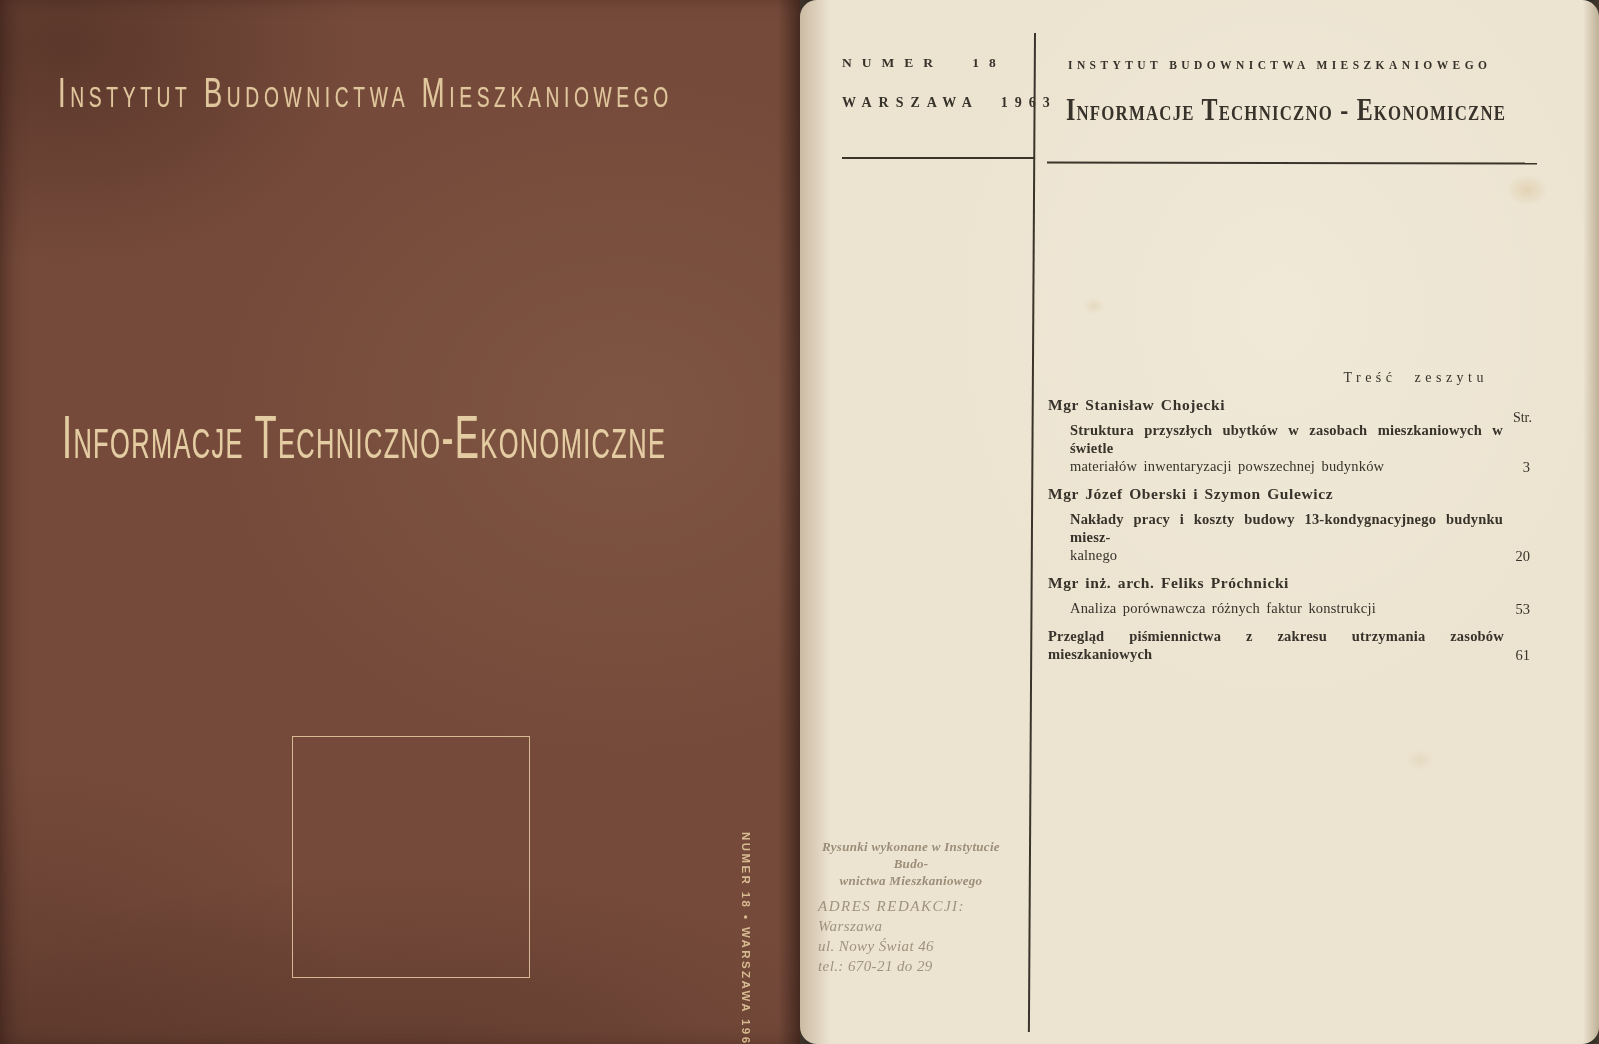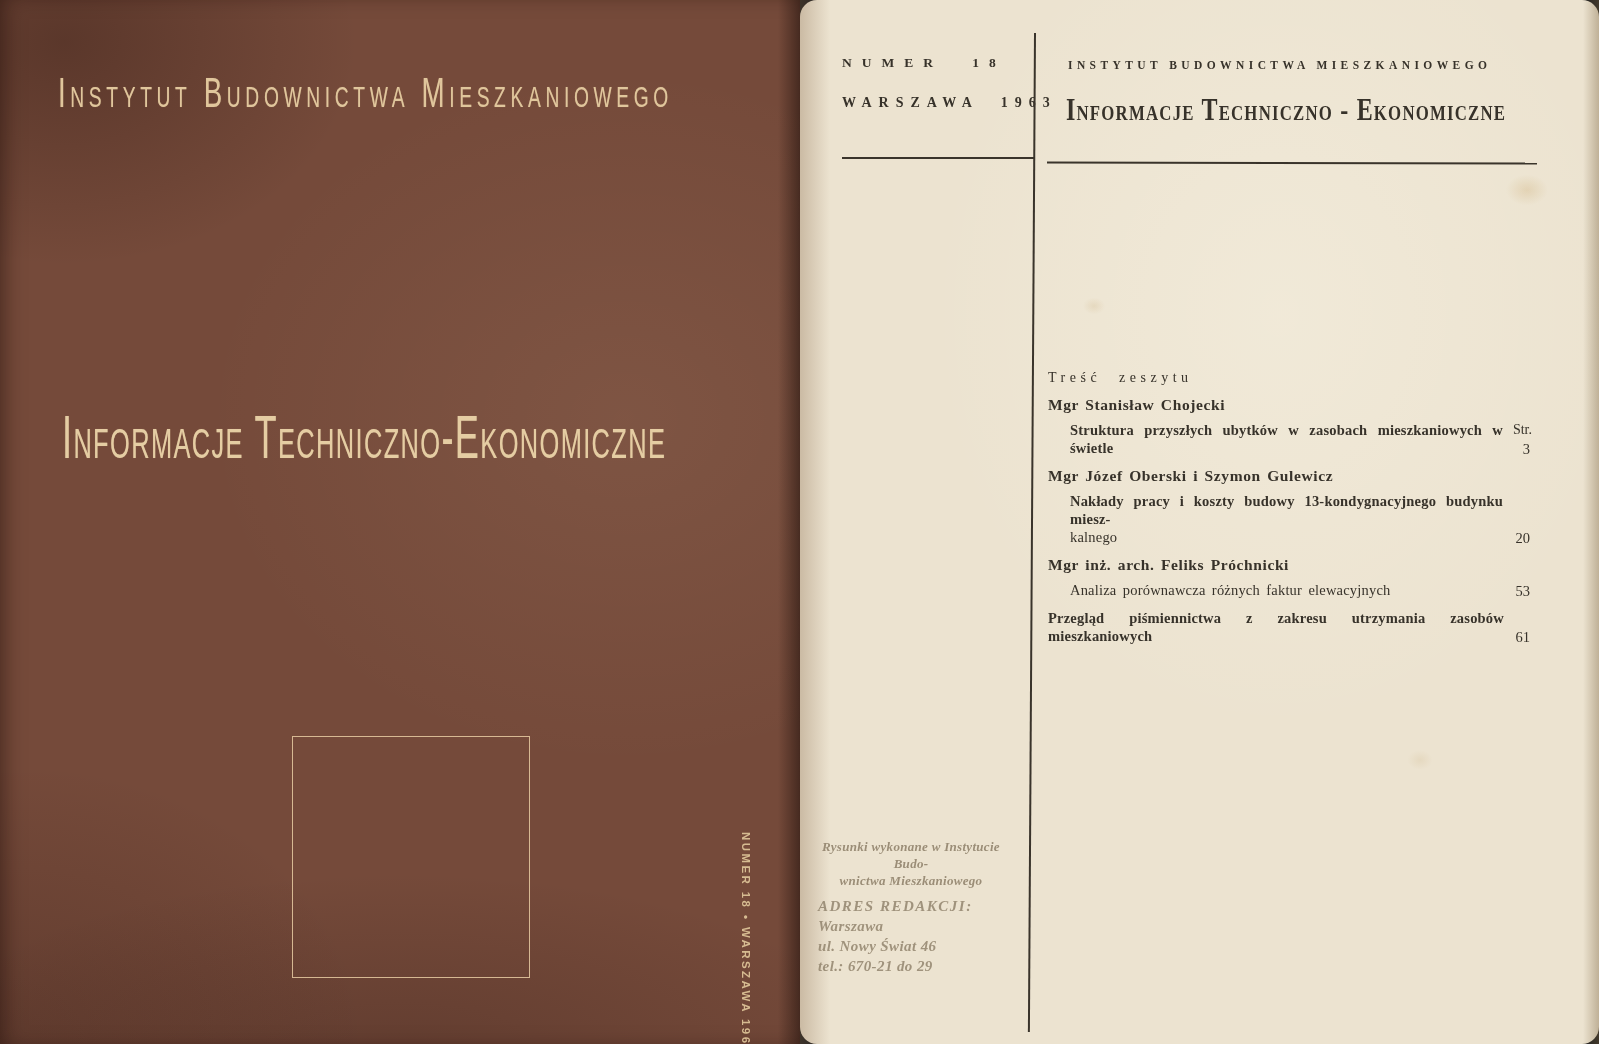--- a/index.html
+++ b/index.html
@@ -57,38 +57,38 @@
   .v-divider{position:absolute;left:234px;top:33px;width:1.6px;height:999px;background:var(--rule);
     transform:rotate(.35deg);transform-origin:top center;}
   .masthead-institute{position:absolute;left:268px;top:58px;white-space:nowrap;
     font-size:12.5px;font-weight:700;letter-spacing:4.8px;transform:scale(.92,1);transform-origin:left top;}
   .masthead-title{position:absolute;left:266px;top:92px;white-space:nowrap;
     font-variant:small-caps;font-weight:700;font-size:30px;letter-spacing:1.5px;
     transform:scale(.80,1.02);transform-origin:left top;}
   .rule-right{position:absolute;left:247px;top:162px;width:490px;height:1.6px;background:var(--rule);
     transform:rotate(.1deg);}
 
-  .toc-heading{position:absolute;left:248px;top:370px;width:440px;text-align:left;
+  .toc-heading{position:absolute;left:248px;top:370px;width:440px;text-align:right;
     font-size:14px;letter-spacing:4.5px;word-spacing:10px;}
-  .str-label{position:absolute;left:690px;top:410px;width:42px;text-align:right;font-size:14px;margin-top:12px;}
+  .str-label{position:absolute;left:690px;top:410px;width:42px;text-align:right;font-size:14px;}
   .toc-entries{position:absolute;left:248px;top:396px;width:482px;}
   .toc-entry{position:relative;margin-bottom:10px;}
   .toc-author{font-weight:700;font-size:15.5px;letter-spacing:.6px;line-height:17px;
     margin-bottom:8px;word-spacing:2px;}
   .toc-desc{margin-left:22px;width:433px;font-size:14.5px;line-height:18px;
     letter-spacing:.2px;word-spacing:2.5px;}
   .toc-desc.no-indent{margin-left:0;width:456px;}
   .toc-line.fill{text-align:justify;text-align-last:justify;font-weight:bold;}
   .toc-page{position:absolute;right:0;bottom:-1px;font-size:14.5px;}
 
   .credits{position:absolute;left:8px;top:838px;width:206px;text-align:center;
     font-style:italic;font-size:13px;line-height:17px;color:var(--faded);
     font-weight:700;letter-spacing:.3px;opacity:.85;}
   .address{position:absolute;left:18px;top:896px;font-style:italic;font-size:15px;
-    line-height:20px;color:var(--faded);font-weight:700;letter-spacing:.4px;opacity:.8;}
+    line-height:20px;color:var(--faded);font-weight:400;letter-spacing:.4px;opacity:.8;}
   .address .addr-line1{letter-spacing:1.5px;}
   .address span{display:block;}
 </style>
 </head>
 <body>
 
 <div class="stage">
 
   <div class="cover">
     <div class="cover-institute">Instytut Budownictwa Mieszkaniowego</div>
@@ -111,35 +111,36 @@
     <div class="rule-right"></div>
 
     <div class="toc-heading">Treść zeszytu</div>
     <div class="str-label">Str.</div>
 
     <div class="toc-entries">
         <div class="toc-entry">
     <div class="toc-author">Mgr Stanisław Chojecki</div>
     <div class="toc-desc">
             <div class="toc-line fill">Struktura przyszłych ubytków w zasobach mieszkaniowych w świetle</div>
+            <div class="toc-line">materiałów inwentaryzacji powszechnej budynków</div>
           </div>
     <span class="toc-page">3</span>
   </div>
         <div class="toc-entry">
     <div class="toc-author">Mgr Józef Oberski i Szymon Gulewicz</div>
     <div class="toc-desc">
             <div class="toc-line fill">Nakłady pracy i koszty budowy 13-kondygnacyjnego budynku miesz-</div>
             <div class="toc-line">kalnego</div>
           </div>
     <span class="toc-page">20</span>
   </div>
         <div class="toc-entry">
     <div class="toc-author">Mgr inż. arch. Feliks Próchnicki</div>
     <div class="toc-desc">
-            <div class="toc-line">Analiza porównawcza różnych faktur elewacyjnych</div>
+            <div class="toc-line">Analiza porównawcza różnych faktur konstrukcji</div>
           </div>
     <span class="toc-page">53</span>
   </div>
         <div class="toc-entry">
 
     <div class="toc-desc no-indent">
             <div class="toc-line fill">Przegląd piśmiennictwa z zakresu utrzymania zasobów mieszkaniowych</div>
           </div>
     <span class="toc-page">61</span>
   </div>

